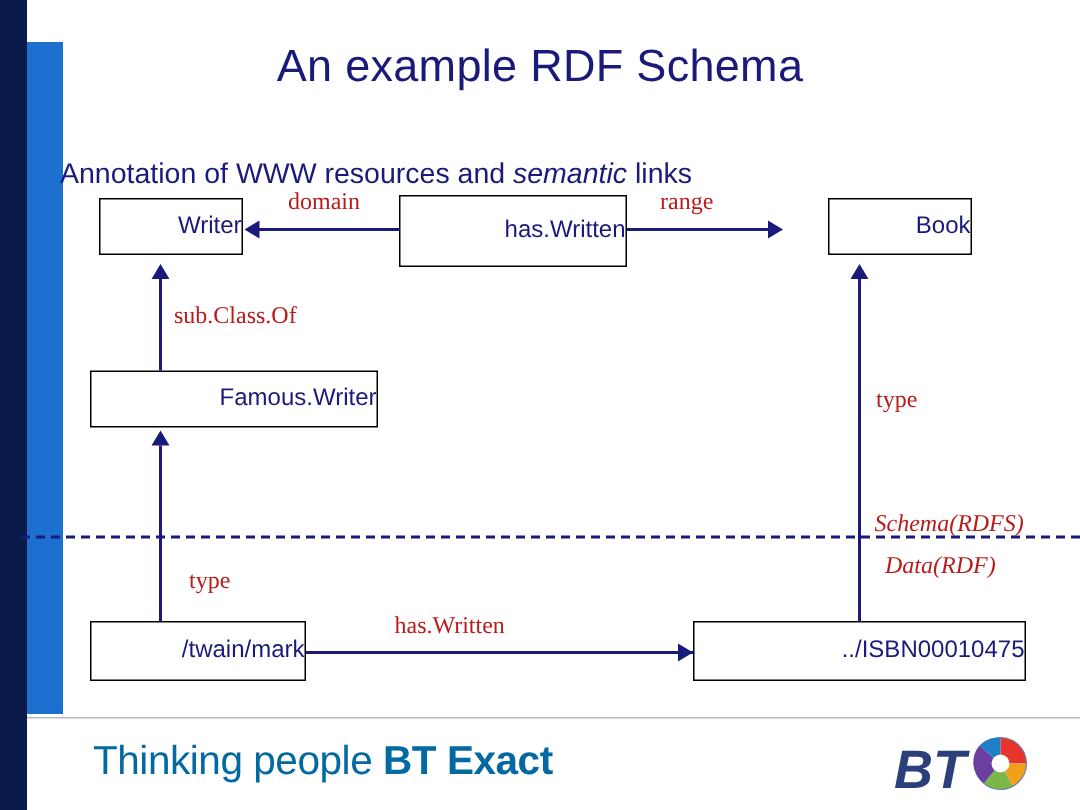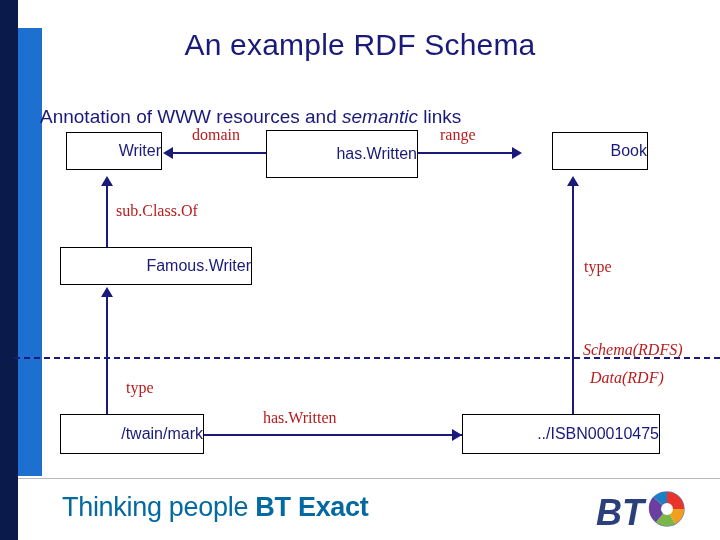--- a/index.html
+++ b/index.html
@@ -204,21 +204,21 @@
 
   <div class="node" style="left:60px; top:414px; width:144px; height:40px;">
     <span>/twain/mark</span>
   </div>
 
   <div class="line vline" style="left:106px; top:297px; height:117px;"></div>
   <div class="arrowhead arrow-up" style="left:101px; top:287px;"></div>
 
   <div class="label" style="left:584px; top:258px;">type</div>
 
-  <div class="node" style="left:462px; top:414px; width:198px; height:40px;">
+  <div class="node" style="left:462px; top:414px; width:222px; height:40px;">
     <span>../ISBN00010475</span>
   </div>
 
   <div class="line vline" style="left:572px; top:186px; height:228px;"></div>
   <div class="arrowhead arrow-up" style="left:567px; top:176px;"></div>
 
   <div class="label" style="left:263px; top:409px;">has.Written</div>
   <div class="line hline" style="left:204px; top:434px; width:258px;"></div>
   <div class="arrowhead arrow-right" style="left:452px; top:429px;"></div>
 

